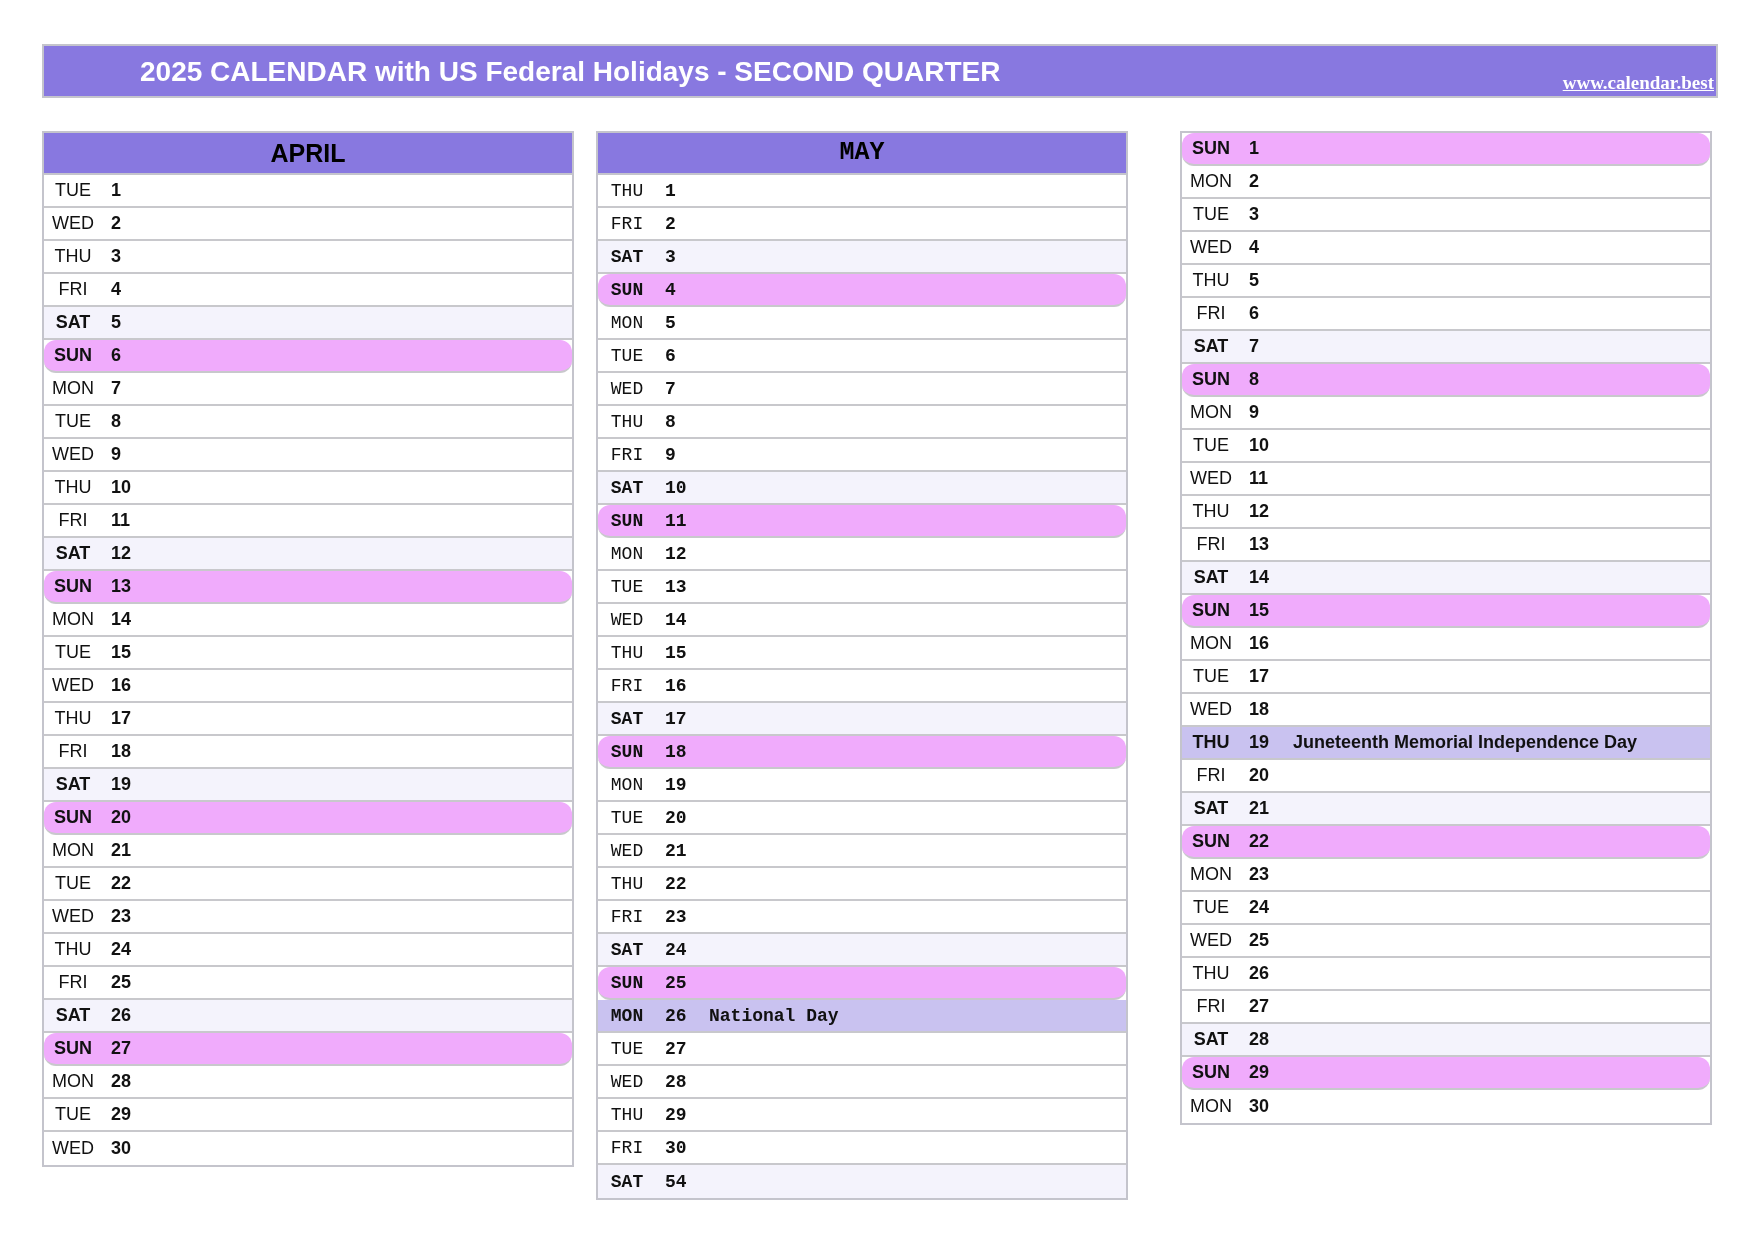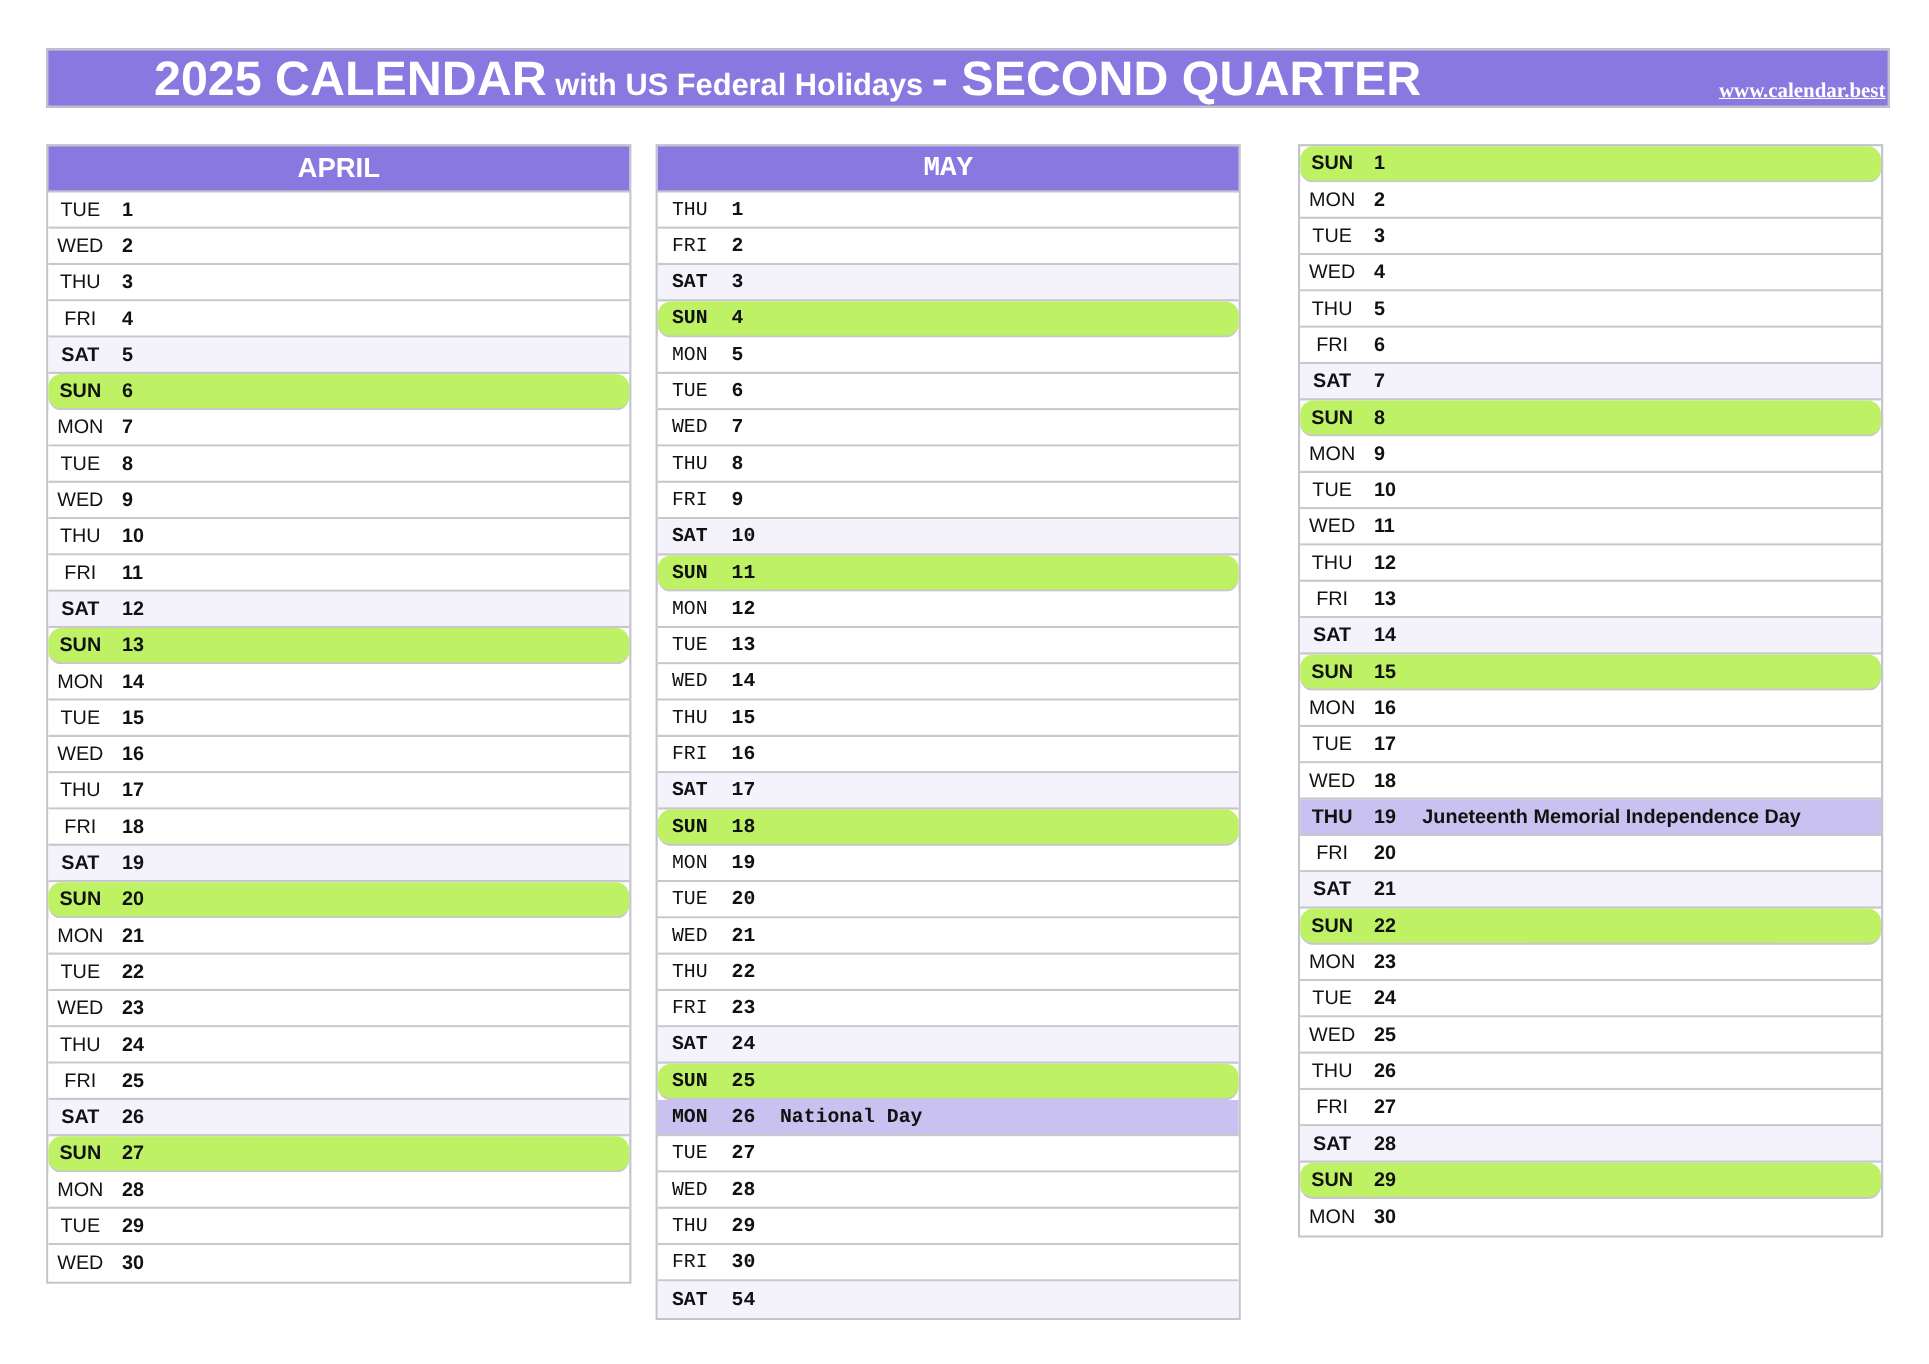--- a/index.html
+++ b/index.html
@@ -8,41 +8,41 @@
     font-family: "Liberation Sans", "DejaVu Sans", sans-serif; color: #111;
   }
   .banner {
     position: absolute; left: 42px; top: 44px; width: 1676px; height: 54px;
     background: #8878E0; border: 2px solid #c4c4cc; box-sizing: border-box;
   }
   .title {
     position: absolute; left: 96px; top: 4px; color: #fff; font-weight: bold; white-space: nowrap;
     line-height: 44px;
   }
-  .t-big { font-size: 44px; letter-spacing: 0px; text-align: center; }
+  .t-big { font-size: 28px; letter-spacing: 0px; text-align: center; }
   .t-small { font-size: 28px; text-align: center; }
   .site {
     position: absolute; right: 2px; bottom: 2px; color: #fff; font-weight: bold; font-size: 19px;
     text-decoration: underline; white-space: nowrap; font-family: Liberation Serif, serif;
   }
   .month {
     position: absolute; top: 131px; width: 532px; box-sizing: border-box;
     border: 2px solid #c4c4cc;
   }
   .month-head {
-    height: 40px; background: #8878E0; color: #ffffff; font-weight: bold; font-size: 25px;
+    height: 40px; background: #8878E0; color: #000000; font-weight: bold; font-size: 25px;
     text-align: center; line-height: 40px; border-bottom: 2px solid #c4c4cc;
   }
   .row {
     height: 33px; box-sizing: border-box; border-bottom: 2px solid #c8c8cc; display: flex; align-items: center;
     font-size: 18px; background: #ffffff;
   }
   .row:last-child { border-bottom: none; }
   .row.sat { background: #F4F3FC; align-items: center; }
-  .row.sun { background: #bef264; border-radius: 12px; }
+  .row.sun { background: #f0abfc; border-radius: 12px; }
   .row.hol { background: #C9C2F0; }
   .dn { width: 58px; text-align: center; flex: none; }
   .row.sat .dn, .row.sun .dn, .row.hol .dn { font-weight: bold; }
   .num { width: 40px; font-weight: bold; padding-left: 9px; flex: none; }
   .hname { font-weight: bold; padding-left: 4px; white-space: nowrap; }
 </style>
 </head>
 <body>
 
 <div class="banner">

